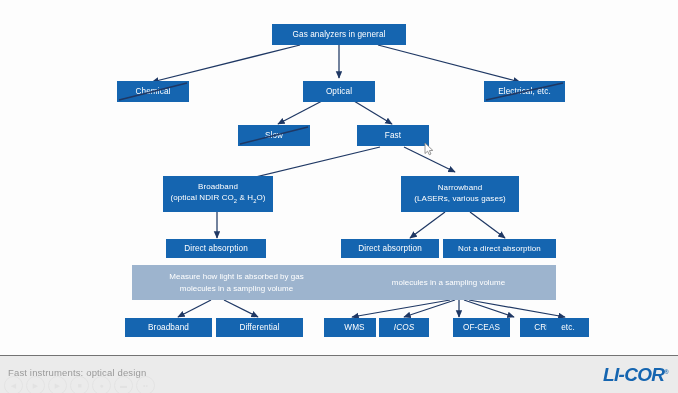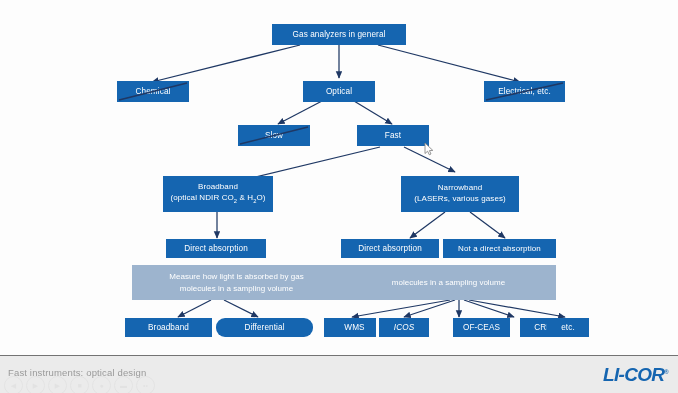--- a/index.html
+++ b/index.html
@@ -250,21 +250,21 @@
       <span>molecules in a sampling volume</span>
     </div>
 
     <div class="desc" style="left:341px; top:265px; width:215px; height:35px;">
       <span>molecules in a sampling volume</span>
     </div>
 
     <div class="node" style="left:125px; top:318px; width:87px; height:19px;">
       <span>Broadband</span>
     </div>
-    <div class="node" style="left:216px; top:318px; width:97px; height:19px;border-radius:9px;">
+    <div class="node" style="left:216px; top:318px; width:87px; height:19px;">
       <span>Differential</span>
     </div>
 
     <div class="node" style="left:324px; top:318px; width:52px; height:19px;padding-left:12px;">
       <span>WMS</span>
     </div>
     <div class="node" style="left:379px; top:318px; width:50px; height:19px;font-style:italic;">
       <span>ICOS</span>
     </div>
     <div class="node" style="left:453px; top:318px; width:57px; height:19px;">

